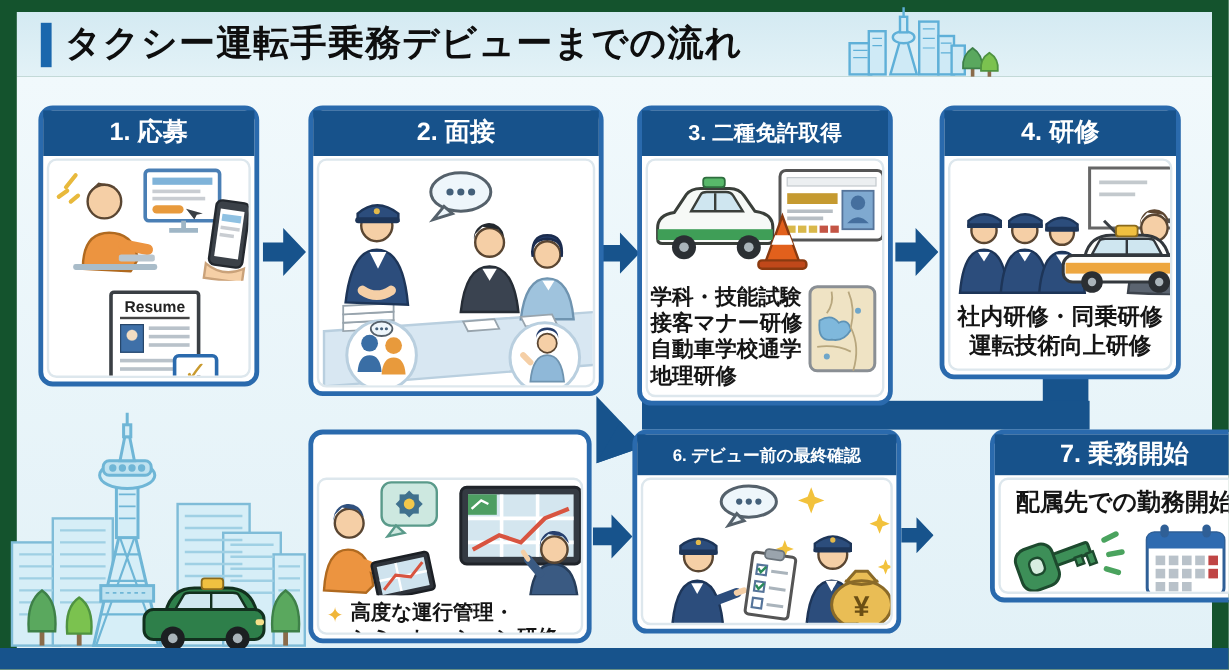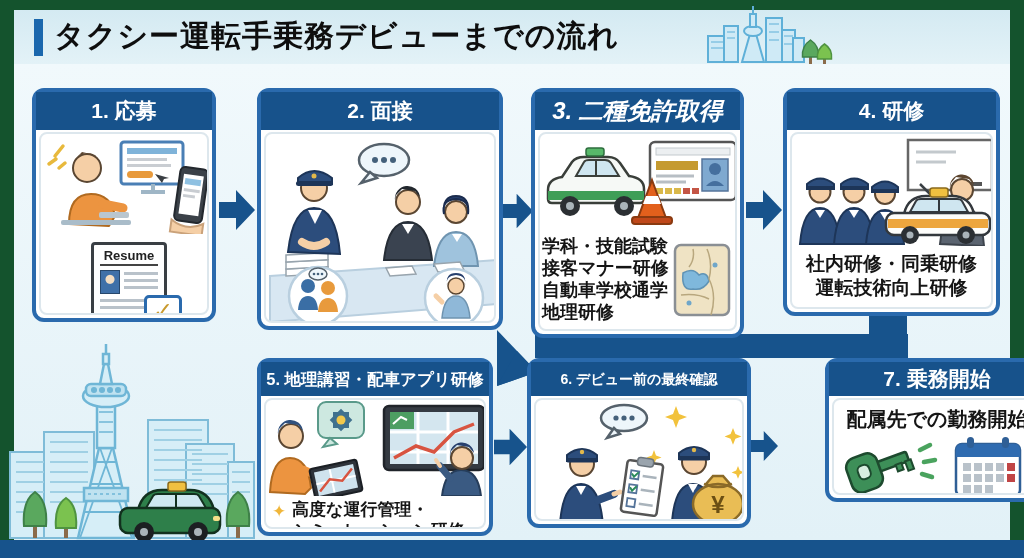--- a/index.html
+++ b/index.html
@@ -27,30 +27,30 @@
   .r1 .box-header{height:38px;line-height:38px;font-size:21px;}
   .r2 .box-header{height:34px;line-height:34px;font-size:14px;}
   .box-inner{position:absolute;left:3px;right:3px;bottom:3px;background:#fff;
     border:2px solid #dde7ed;border-radius:8px;overflow:hidden;}
   .r1 .box-inner{top:40px;}
   .r2 .box-inner{top:36px;}
 
   .b1{left:32px;top:88px;width:184px;height:234px;}
   .b2{left:257px;top:88px;width:246px;height:242px;}
   .b3{left:531px;top:88px;width:213px;height:250px;}
-  .b3 .box-header{font-size:24px;font-style:italic;}
-  .b4{left:783px;top:88px;width:217px;height:228px;}
+  .b3 .box-header{font-size:18px;}
+  .b4{left:783px;top:88px;width:201px;height:228px;}
   .b5{left:257px;top:358px;width:236px;height:178px;}
   .b5 .box-header{font-size:16.5px;}
   .b6{left:527px;top:358px;width:224px;height:170px;}
   .b7{left:777px;top:358px;width:224px;height:144px;margin-left:48px;}
   .b7 .box-header{font-size:21px;}
 
   .caption{font-weight:bold;color:#151515;}
-  .cap3{display:flex;align-items:center;padding:2px 4px 0 2px;}
+  .cap3{display:flex;align-items:flex-start;padding:2px 4px 0 2px;}
   .cap3 .lines{font-size:18px;line-height:1.22;flex:1;}
   .cap4{text-align:center;font-size:19px;line-height:1.28;margin-top:2px;}
   .cap5{position:relative;font-size:17px;line-height:1.22;padding-left:26px;margin-top:0px;}
   .cap5 .spark{position:absolute;left:6px;top:2px;}
   .cap7{text-align:center;font-size:20px;line-height:1.3;margin-top:6px;}
   .spark{color:#f0b63a;font-weight:bold;}
 
   
   .resume-card{position:absolute;left:50px;top:108px;width:70px;height:78px;background:#fff;
     border:3px solid #3a3f44;border-radius:4px;}
@@ -357,21 +357,20 @@
         </g>
       </svg>
       <div class="caption cap4">
         <div>社内研修・同乗研修</div>
         <div>運転技術向上研修</div>
       </div>
     </div>
   </div>
 
   <div class="box b5 r2">
-    <div class="box-header">5. 地理講習・配車アプリ研修</div>
     <div class="box-inner">
       <svg width="226" height="96" viewBox="0 0 226 96">
         <g>
           <rect x="52" y="2" width="46" height="36" rx="8" fill="#cde8e0" stroke="#5a9a8a" stroke-width="2"></rect>
           <path d="M64 38 l-7 9 l14 -3 z" fill="#cde8e0" stroke="#5a9a8a" stroke-width="2"></path>
           <g>
             <rect x="67" y="12" width="16" height="16" fill="#40718e" transform="rotate(45 75 20)"></rect>
             <rect x="67" y="12" width="16" height="16" fill="#40718e"></rect>
             <circle cx="75" cy="20" r="8" fill="#40718e"></circle>
               <circle cx="75" cy="20" r="4.5" fill="#f2c84b"></circle>

